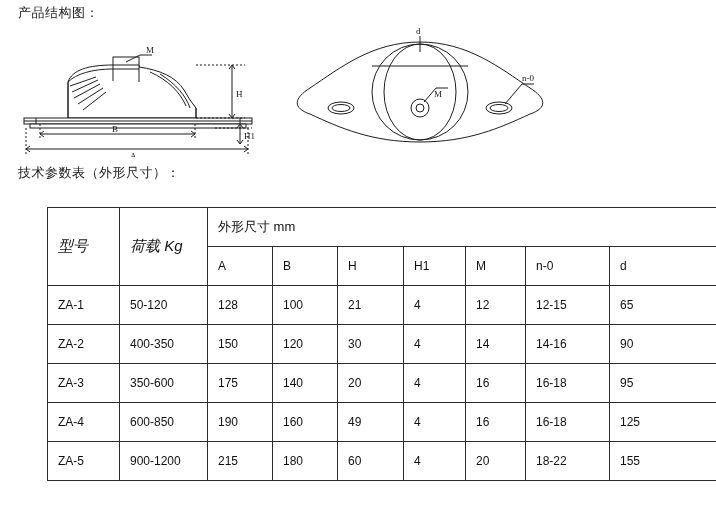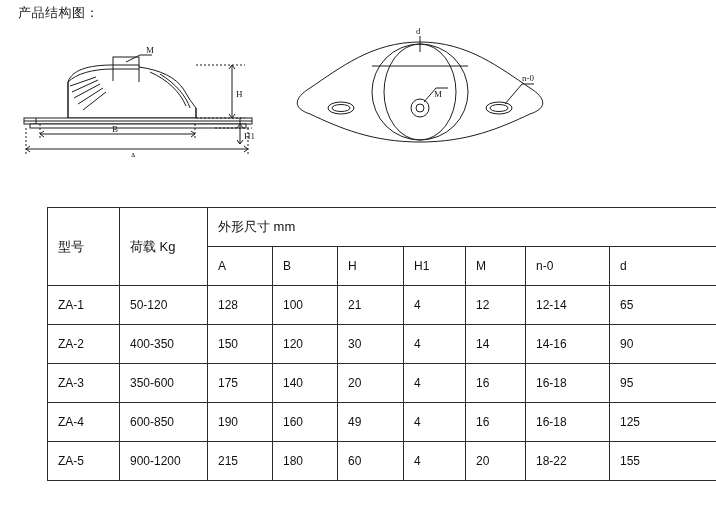--- a/index.html
+++ b/index.html
@@ -63,21 +63,21 @@
   .col-model { width: 72px; }
   .col-load { width: 88px; }
   .col-a { width: 65px; }
   .col-b { width: 65px; }
   .col-h { width: 66px; }
   .col-h1 { width: 62px; }
   .col-m { width: 60px; }
   .col-no { width: 84px; }
   .col-d { width: 108px; }
 
-  .hdr-model, .hdr-load { text-align: center; font-size: 13px; }
+  .hdr-model, .hdr-load { text-align: center; font-size: 15px; font-style: italic; }
   .hdr-dims { text-align: center; font-size: 13px; }
 
   svg text {
     font-family: "Liberation Serif", serif;
     font-size: 9px;
     fill: #222;
   }
 </style>
 </head>
 <body>
@@ -192,20 +192,21 @@
         <line x1="505" y1="82" x2="522" y2="62"></line>
         <line x1="522" y1="62" x2="534" y2="62"></line>
       </g>
 
       <text x="416" y="12">d</text>
       <text x="434" y="75">M</text>
       <text x="522" y="59">n-0</text>
     </svg>
   </div>
 
+  <div class="heading" id="heading-params">技术参数表（外形尺寸）：</div>
 
   <div class="table-wrap">
     <table class="spec">
       <colgroup>
         <col class="col-model">
           <col class="col-load">
           <col class="col-a">
           <col class="col-b">
         <col class="col-h">
           <col class="col-h1">
@@ -231,21 +232,21 @@
       </thead>
       <tbody>
         <tr>
           <td>ZA-1</td>
           <td>50-120</td>
           <td>128</td>
           <td>100</td>
           <td>21</td>
           <td>4</td>
           <td>12</td>
-          <td>12-14</td>
+          <td>12-15</td>
           <td>65</td>
         </tr>
         <tr>
           <td>ZA-2</td>
           <td>400-350</td>
           <td>150</td>
           <td>120</td>
           <td>30</td>
           <td>4</td>
           <td>14</td>

